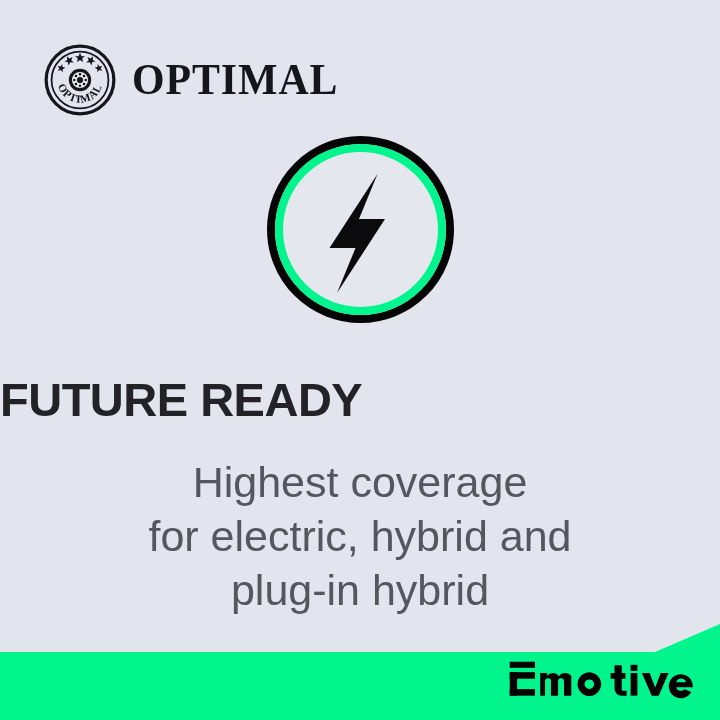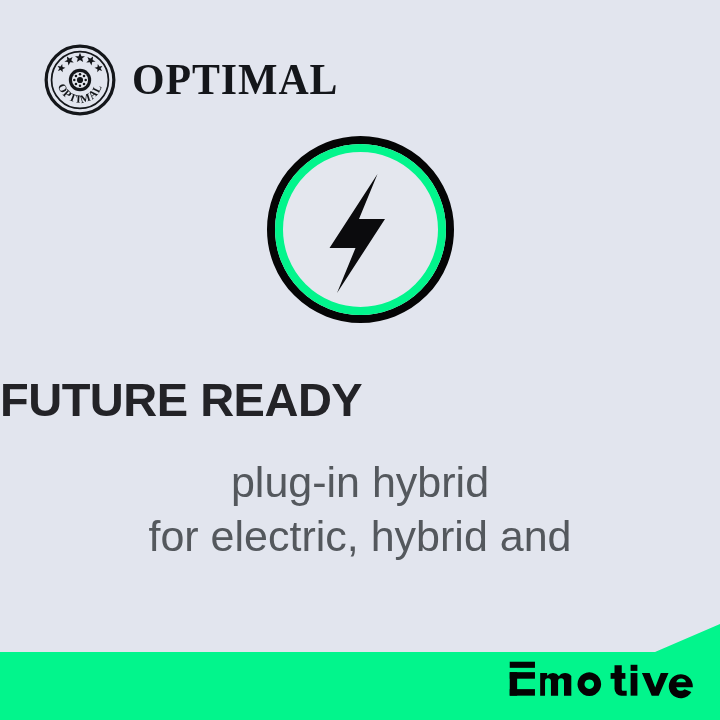--- a/index.html
+++ b/index.html
@@ -183,22 +183,23 @@
     <svg viewBox="0 0 187 187" aria-hidden="true">
       <circle cx="93.5" cy="93.5" r="89.5" fill="#e4e7ee" stroke="#050505" stroke-width="8"></circle>
       <circle cx="93.5" cy="93.5" r="81.5" fill="none" stroke="#02f58c" stroke-width="8"></circle>
       <path d="M 110.5 38 L 62.5 112 L 88.5 112 L 70 157 L 118 83 L 92 83 Z" fill="#0b0b0d"></path>
     </svg>
   </div>
 
   <div class="headline">FUTURE READY</div>
 
   <div class="subtitle">
+    <span class="line">Highest coverage</span>
+    <span class="line">for electric, hybrid and</span>
     <span class="line">plug-in hybrid</span>
-    <span class="line">for electric, hybrid and</span>
   </div>
 
   <div class="banner">
     <div class="banner-logo">
       <svg viewBox="0 0 218 46" aria-hidden="true">
 
         <rect x="2" y="2" width="29" height="7" fill="#030303"></rect>
 
         <rect x="2" y="14" width="29" height="7.5" fill="#030303"></rect>
         <rect x="2" y="14" width="8.5" height="27" fill="#030303"></rect>

